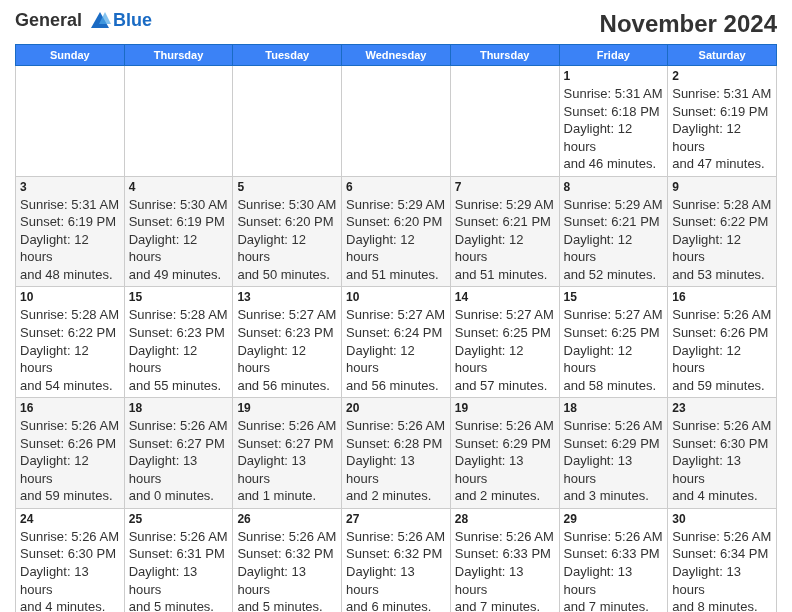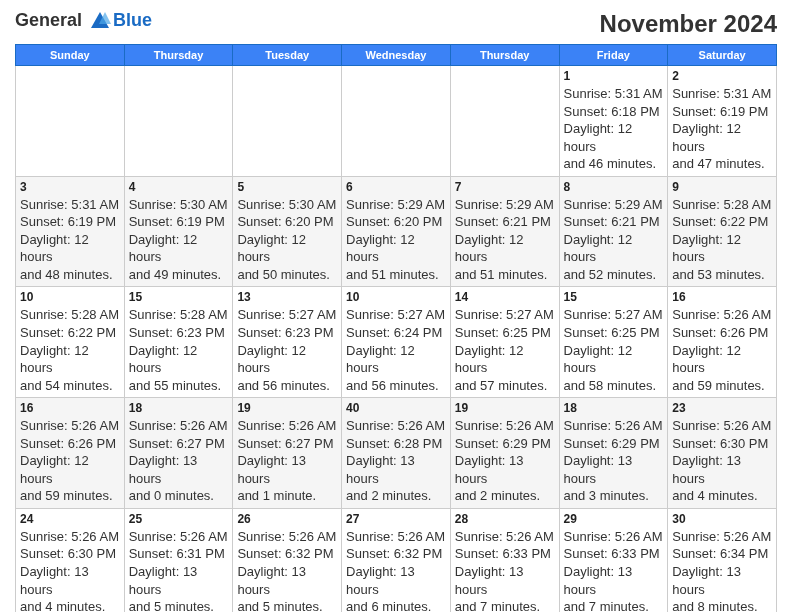--- a/index.html
+++ b/index.html
@@ -254,21 +254,21 @@
 and 0 minutes.</div>
           </td>
           <td>
             <div class="day-num">19</div>
             <div class="day-info" style="white-space: pre-line;">Sunrise: 5:26 AM
 Sunset: 6:27 PM
 Daylight: 13 hours
 and 1 minute.</div>
           </td>
           <td>
-            <div class="day-num">40</div>
+            <div class="day-num">20</div>
             <div class="day-info" style="white-space: pre-line;">Sunrise: 5:26 AM
 Sunset: 6:28 PM
 Daylight: 13 hours
 and 2 minutes.</div>
           </td>
           <td>
             <div class="day-num">19</div>
             <div class="day-info" style="white-space: pre-line;">Sunrise: 5:26 AM
 Sunset: 6:29 PM
 Daylight: 13 hours

